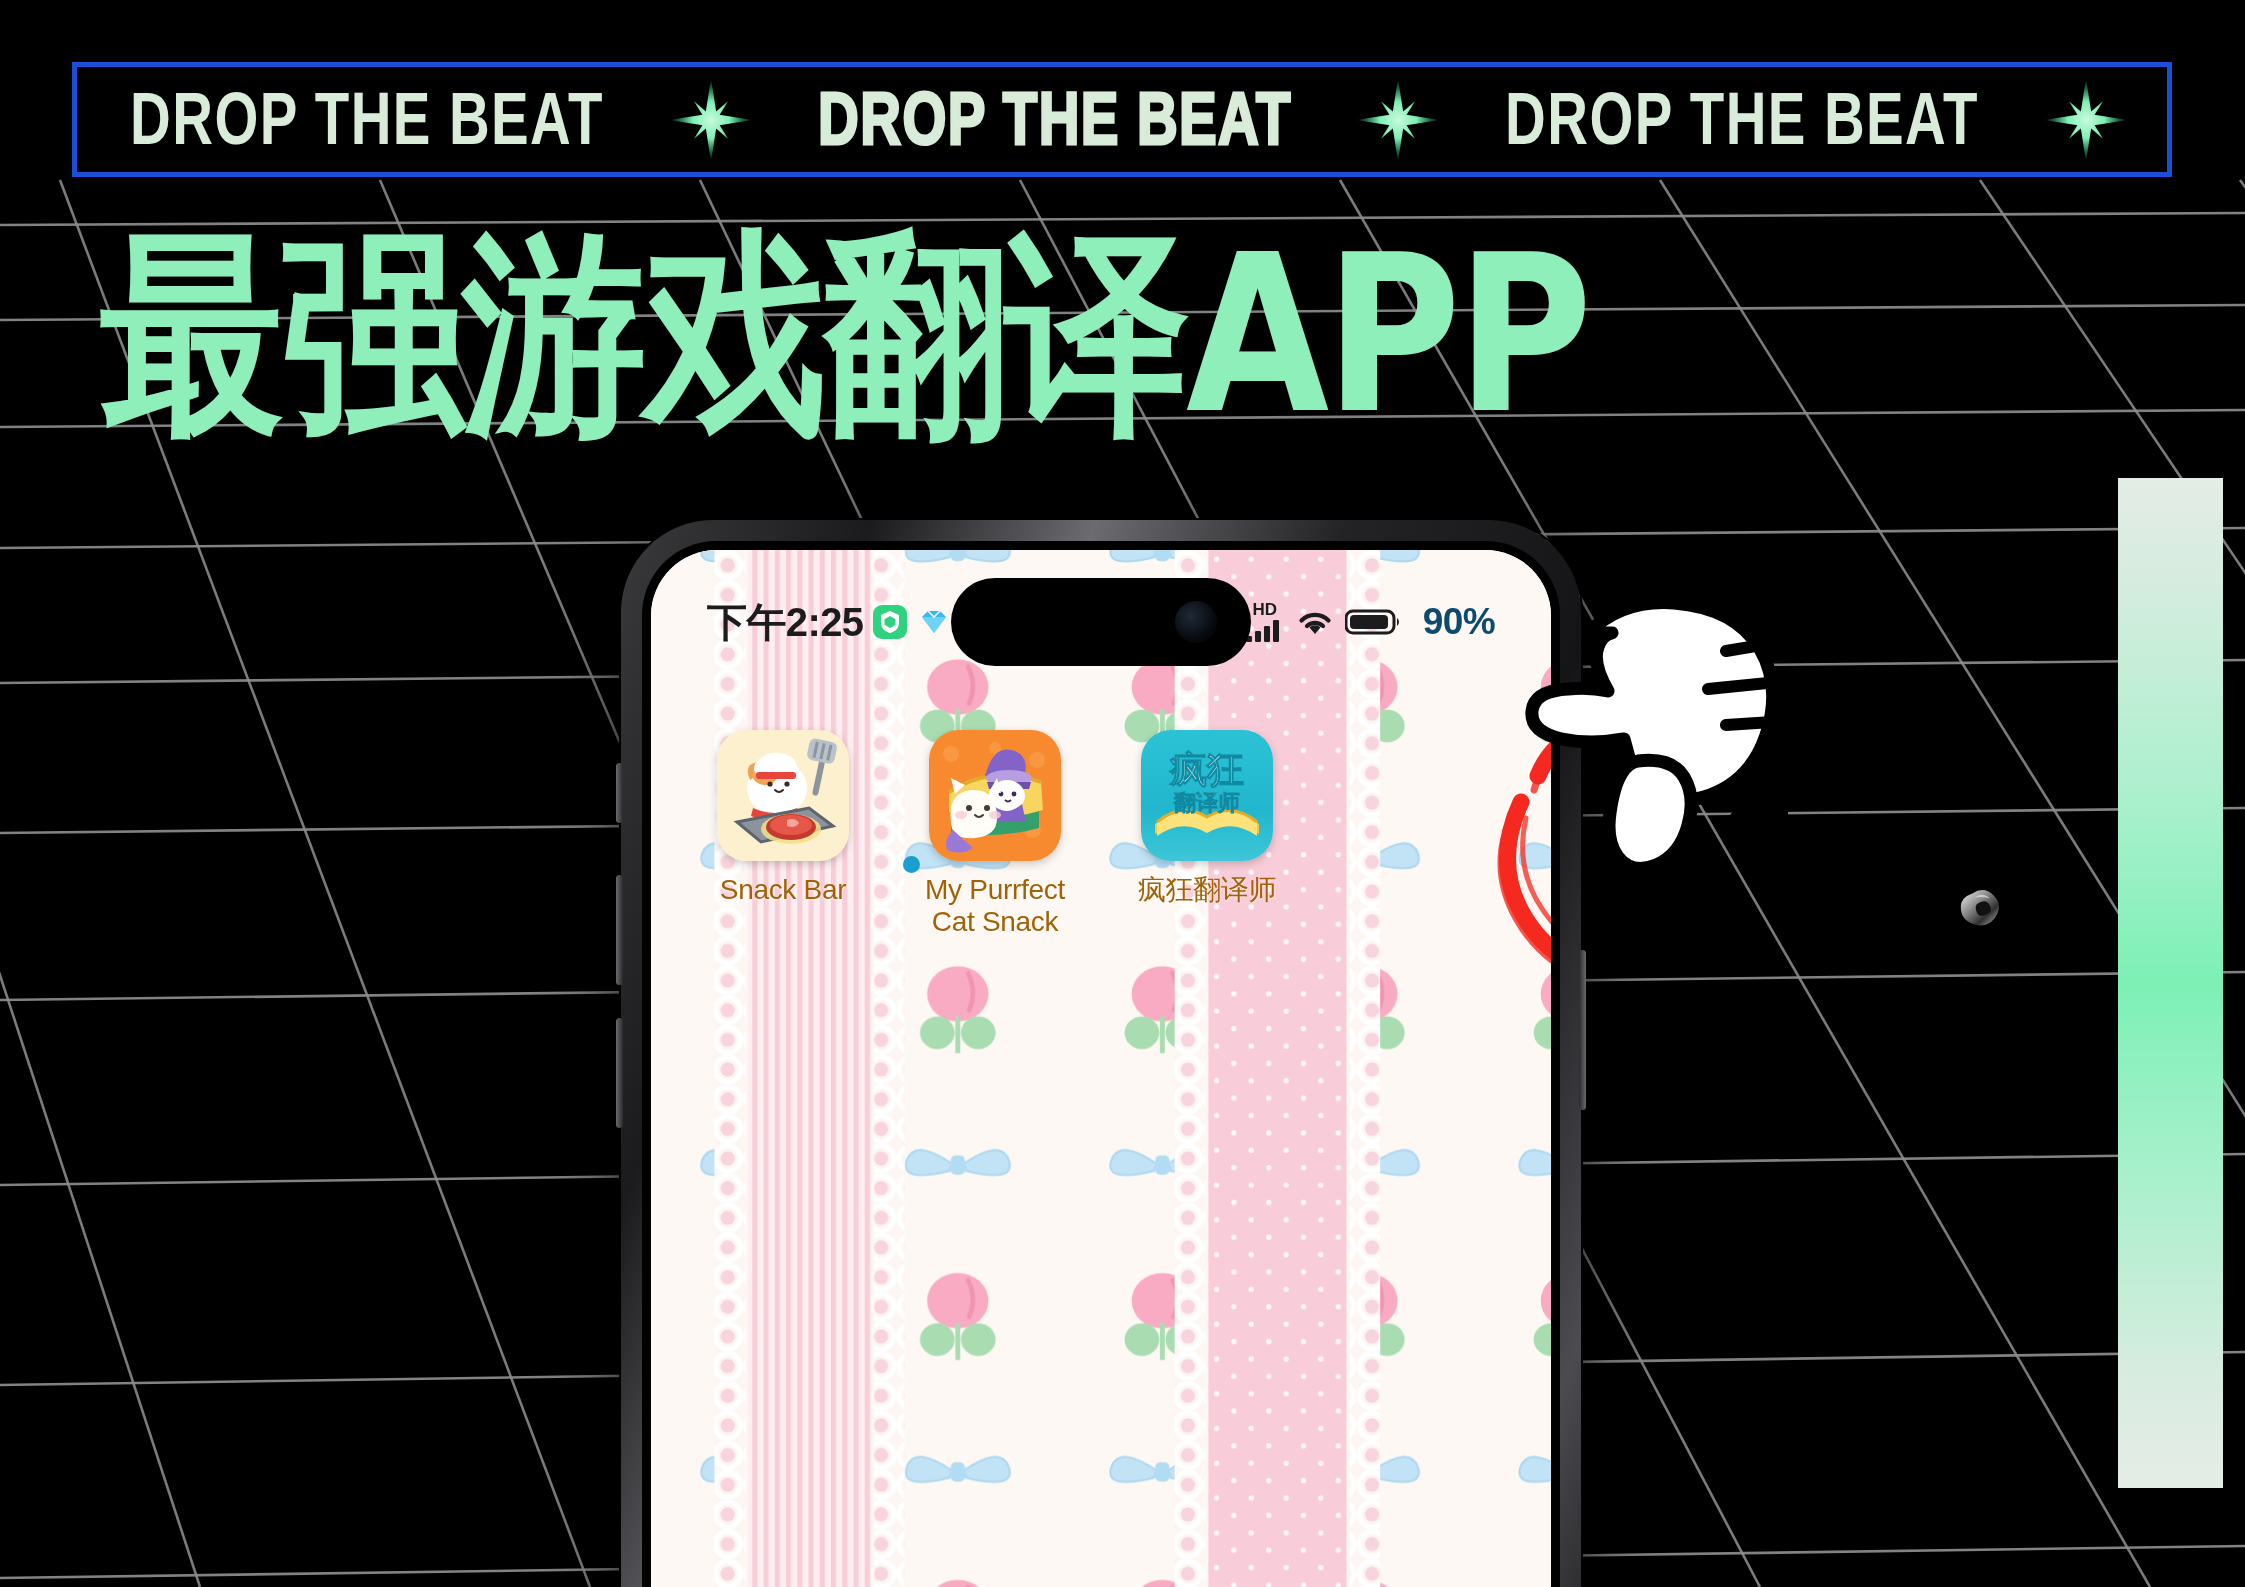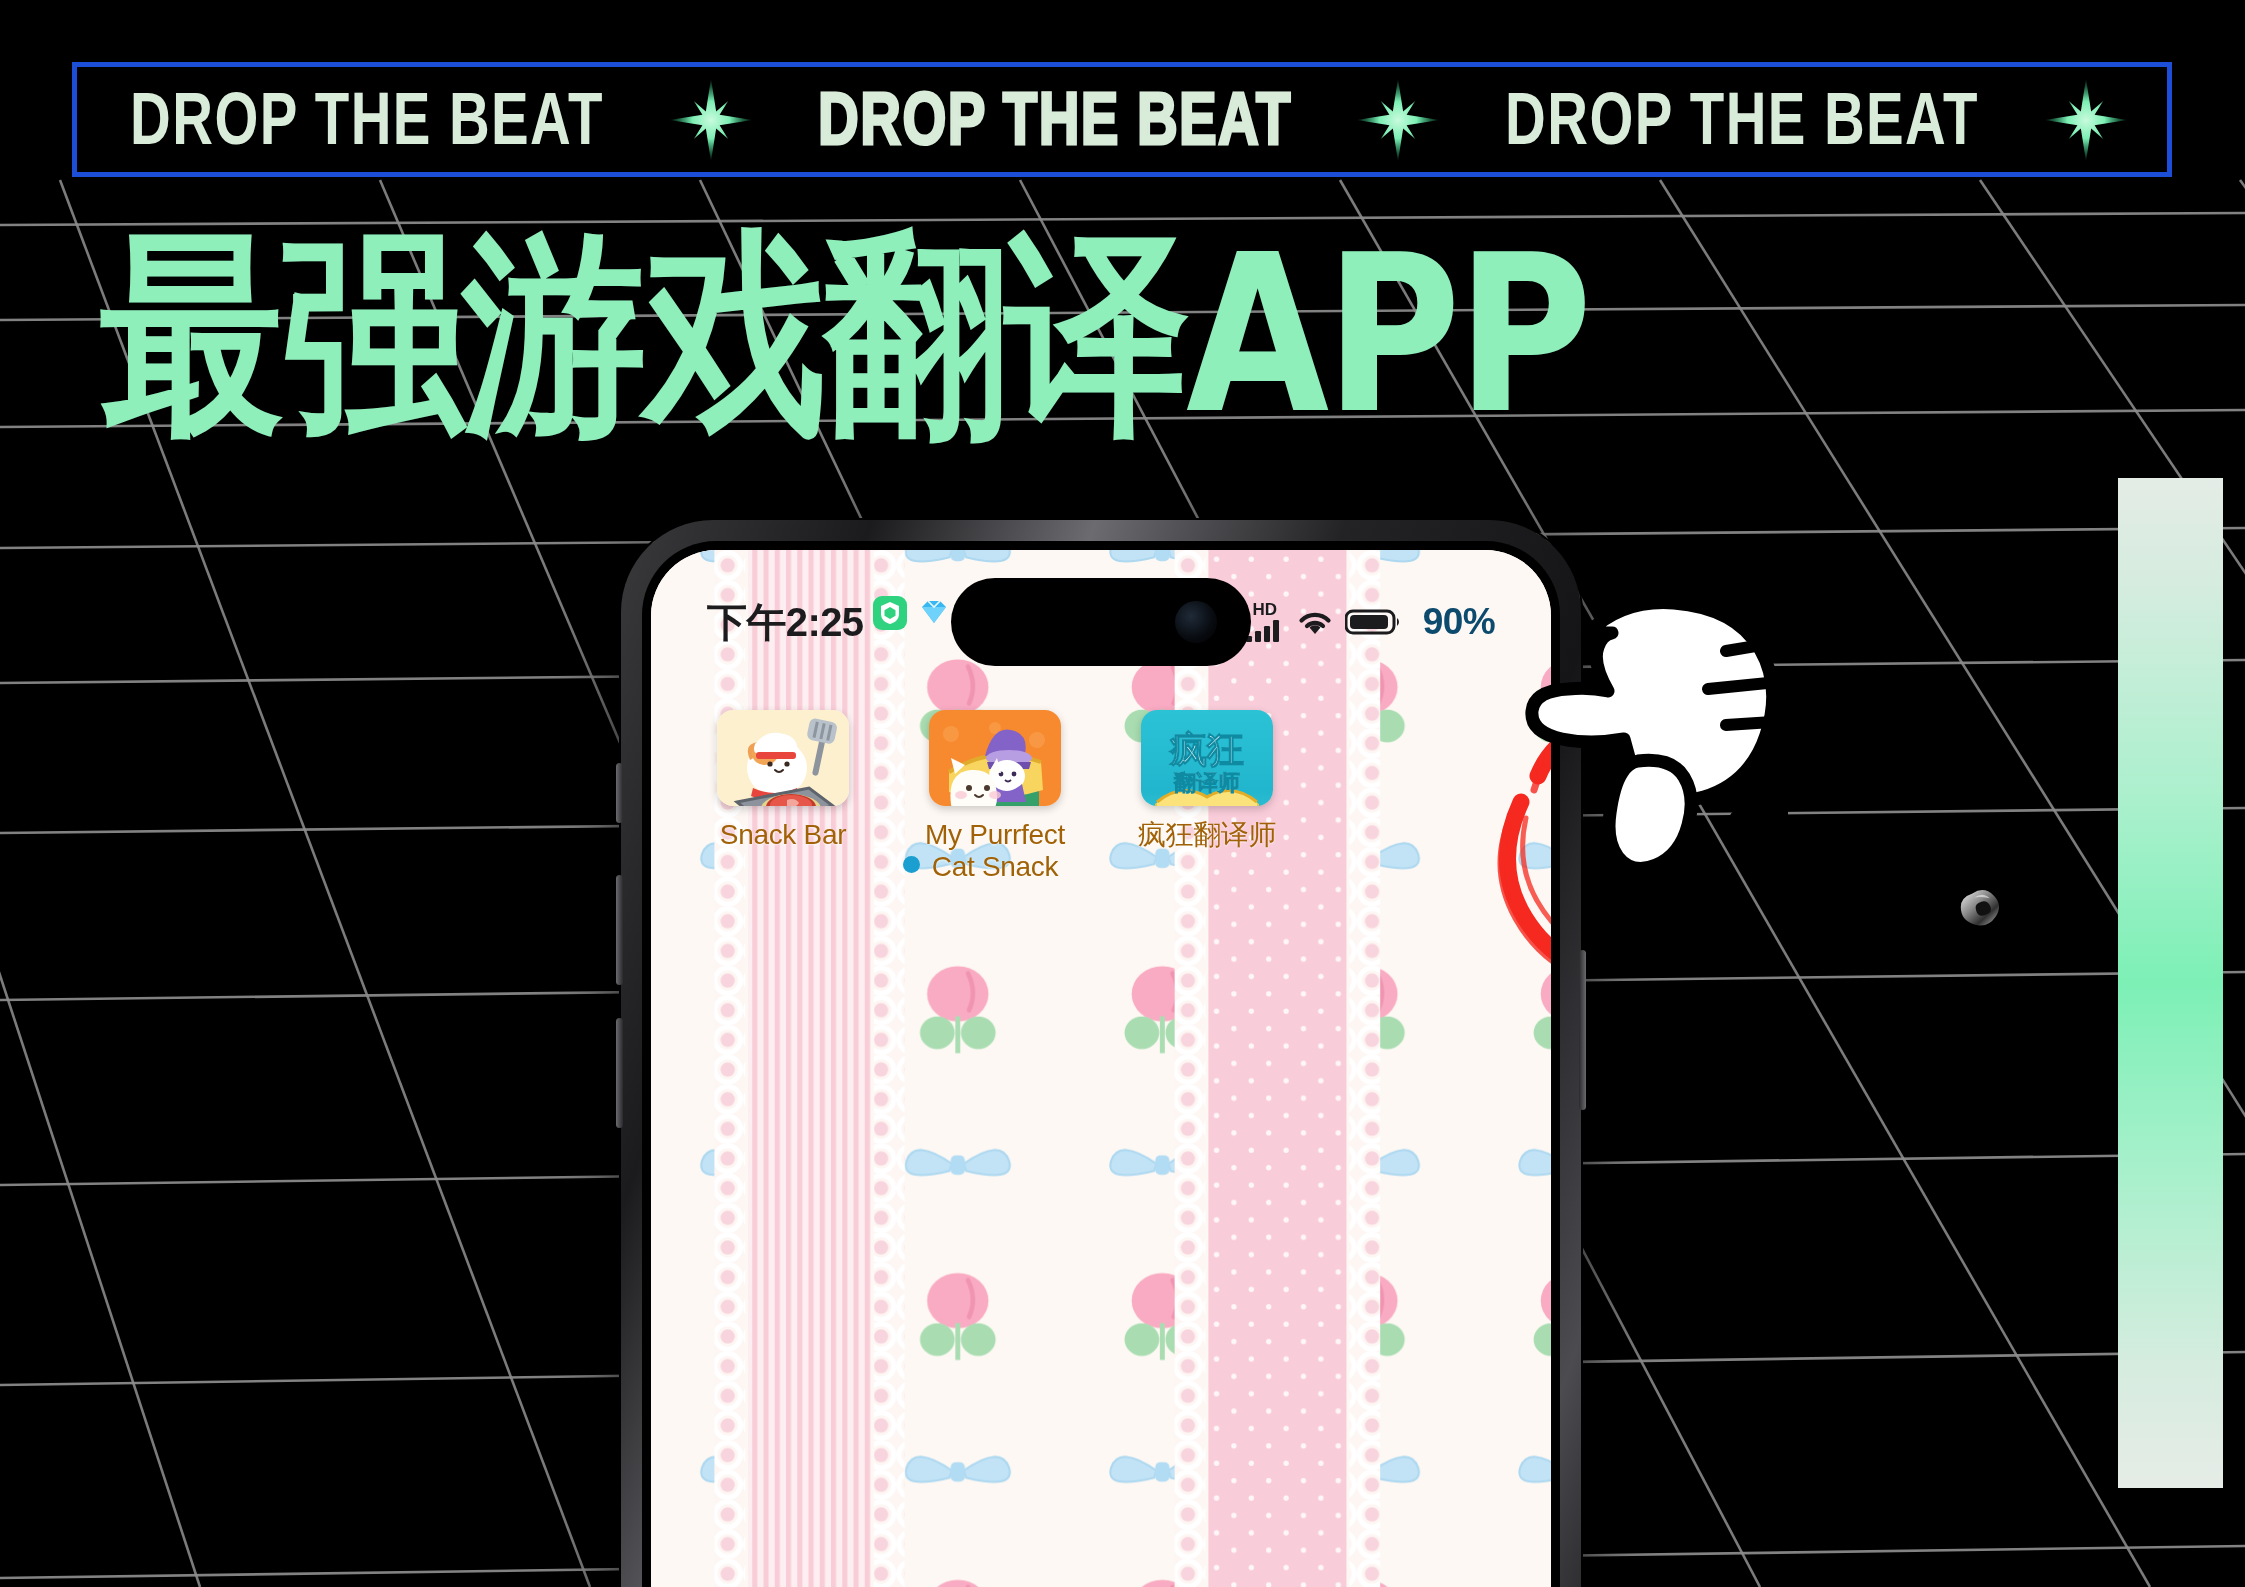--- a/index.html
+++ b/index.html
@@ -105,44 +105,45 @@
     width:42px; height:42px; border-radius:50%;
     background:radial-gradient(circle at 38% 36%, #1f2a38 0%, #070a0e 62%, #000 100%);
   }
 
   
   #status-bar {
     position:absolute; left:0; top:30px; width:100%; height:84px;
     display:flex; align-items:center; justify-content:space-between;
     padding:0 56px; z-index:8; pointer-events:none;
   }
-  #status-left  { display:flex; gap:9px; }
+  #status-left  { display:flex; align-items:center; gap:9px; }
   #status-right { display:flex; align-items:center; gap:9px; }
   #status-time {
     font-size:40px; font-weight:600; color:#1c1c1e; letter-spacing:-0.6px;
     font-family:"Liberation Sans", sans-serif;
   }
   #battery-pct {
     font-size:37px; font-weight:600; color:#0c4a6e; letter-spacing:-0.6px;margin-left:13px;
   }
   .sb-icon { display:block; }
 
   
   #app-grid {
     position:absolute; left:0; top:160px; width:100%;
     display:flex; z-index:8; padding:0 26px;
   }
   .app-cell {
     width:25%; display:flex; flex-direction:column; align-items:center;
     position:relative;
   }
   .app-icon {
-    width:132px; height:96px; border-radius:16px; overflow:hidden;
+    width:132px; height:131px; border-radius:30px; overflow:hidden;
     box-shadow:0 3px 9px rgba(0,0,0,.20);
     position:relative;
+    margin-top:20px;
   }
   .app-label {
     margin-top:13px; font-size:28px; color:#a16207; text-align:center;
     line-height:1.16; letter-spacing:-0.3px; max-width:175px;
     font-family:"Liberation Sans", sans-serif;
     text-shadow:0 1px 2px rgba(255,255,255,.7);
   }
   .update-dot {
     position:absolute; left:14px; top:146px;
     width:17px; height:17px; border-radius:50%; background:#1a9fd0;

